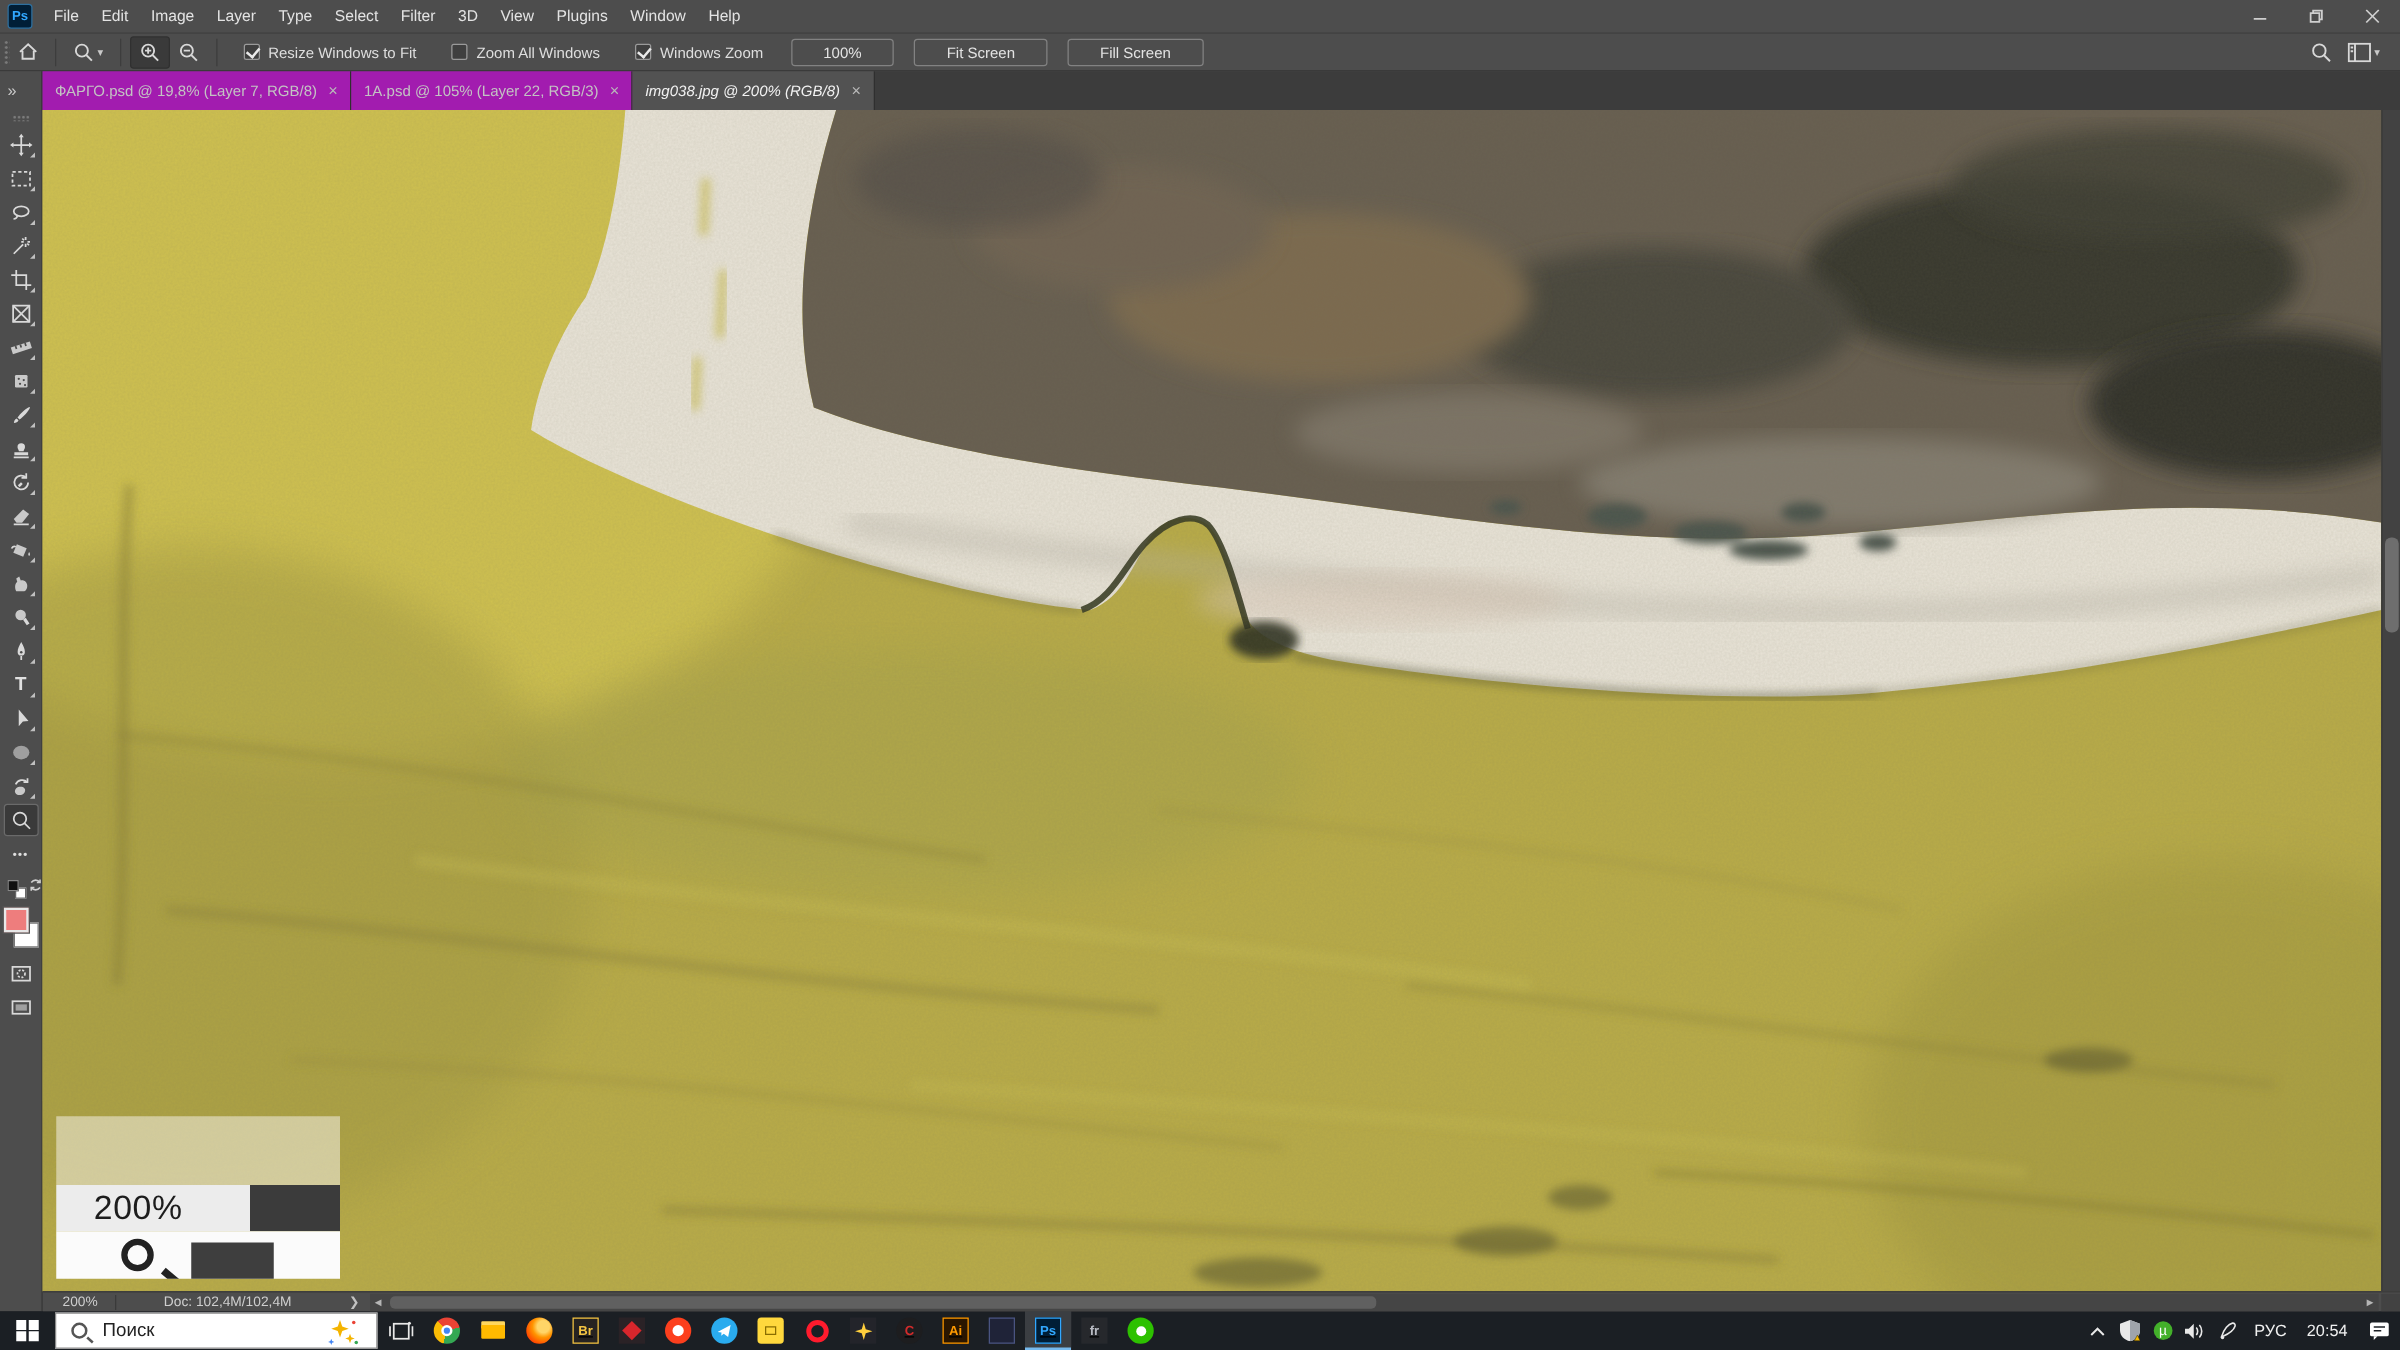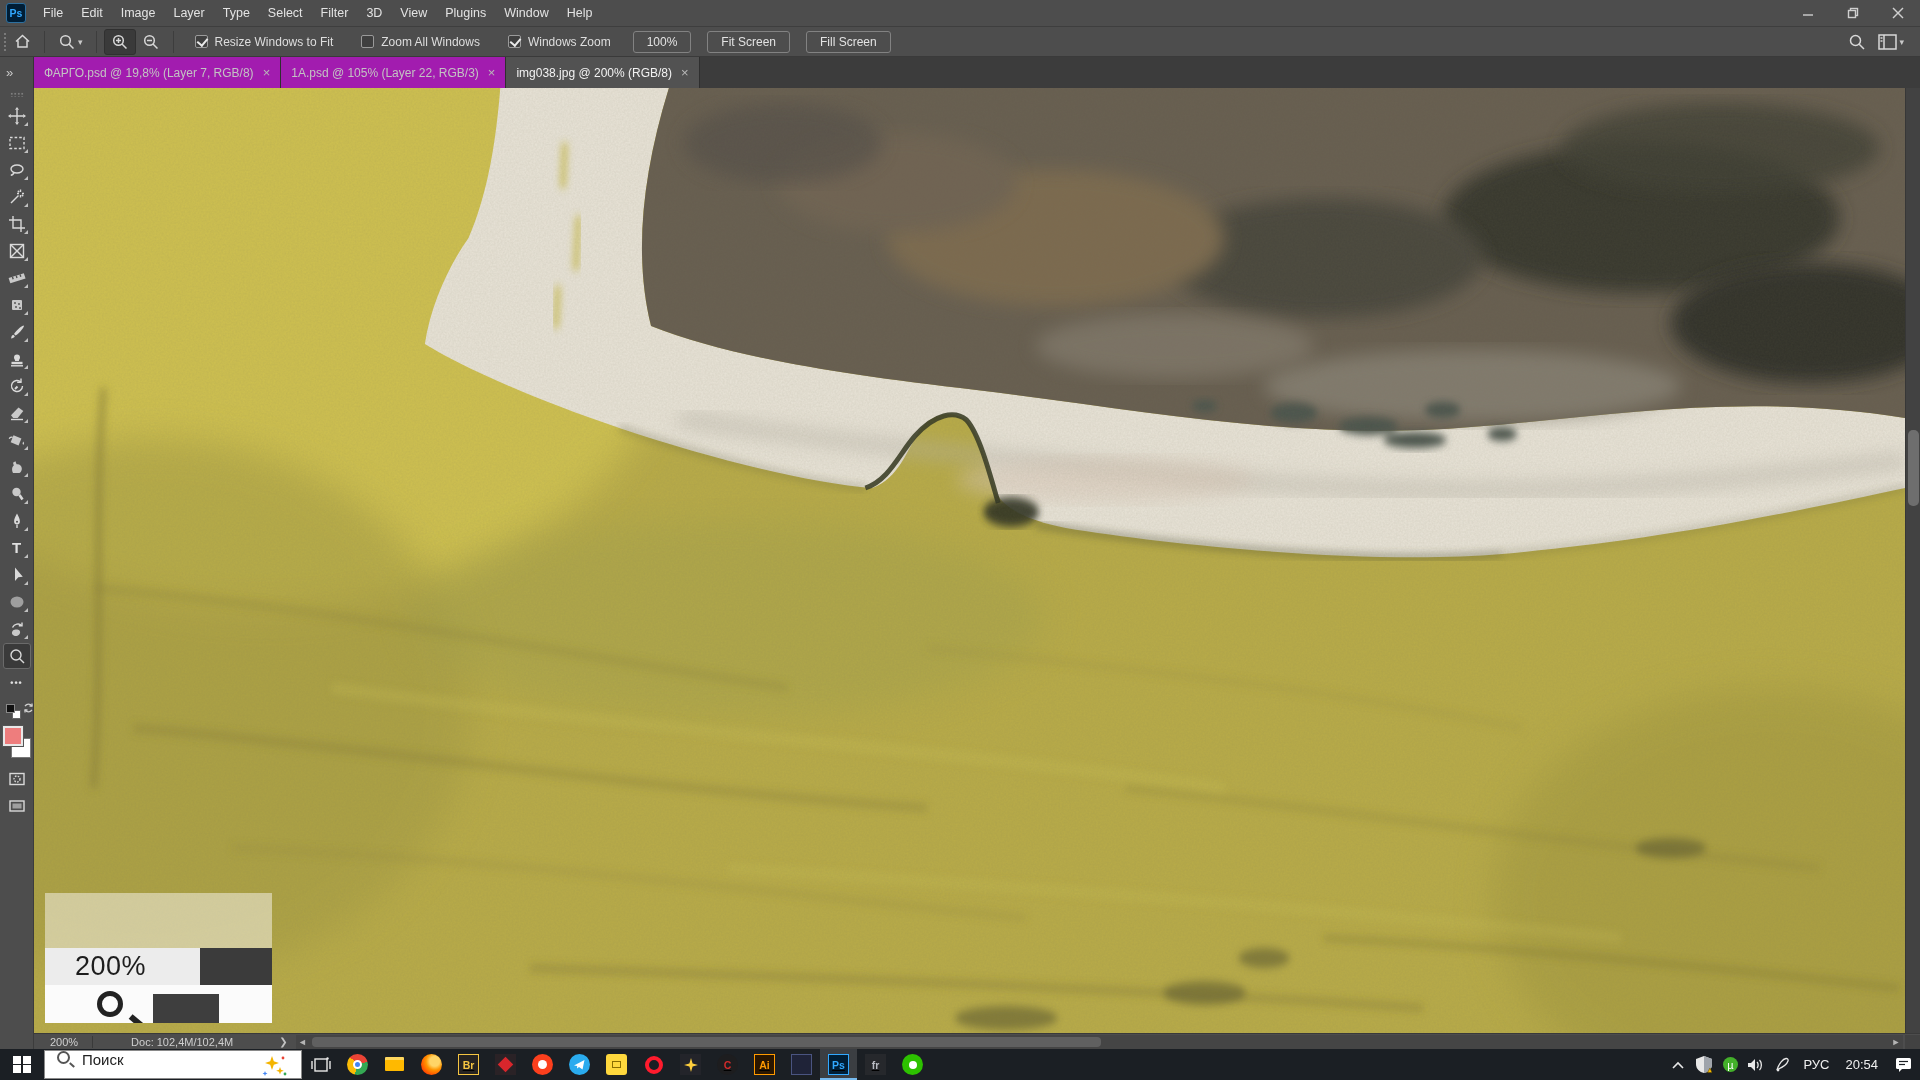--- a/index.html
+++ b/index.html
@@ -30,33 +30,33 @@
     padding:0 6px; }
   .ob-icon svg { stroke:#d8d8d8; stroke-width:1.5; fill:none; }
   .ob-sep { width:1px; height:22px; background:#3d3d3d; margin:0 7px; }
   .ob-pressed { background:#3a3a3a; border-radius:3px; border:1px solid #303030; }
   .chev { font-size:9px; color:#c9c9c9; margin-left:2px; }
   .checkbox-row { display:flex; align-items:center; margin:0 14px; }
   .cb { width:13px; height:13px; border:1px solid #9a9a9a; border-radius:2px;
     background:#3f3f3f; margin-right:7px; position:relative; }
   .cb.checked::after { content:""; position:absolute; left:3px; top:0px; width:5px;
     height:8px; border:solid #eaeaea; border-width:0 2px 2px 0; transform:rotate(40deg); }
-  .ob-btn { border:1px solid #828282; border-radius:3px; padding:3px 13px; margin:0 8px;
+  .ob-btn { border:1px solid #828282; border-radius:3px; padding:3px 25px; margin:0 8px;
     color:#e3e3e3; background:transparent; font-size:12px; }
   .ob-right { margin-left:auto; display:flex; align-items:center; padding-right:10px; }
 
   
   .tabrow { position:absolute; left:0; top:57px; width:1920px; height:31px;
     background:#3c3c3c; display:flex; align-items:stretch; }
   .tab-overflow { width:34px; background:#4d4d4d; color:#c9c9c9; font-size:13px;
     display:flex; align-items:center; justify-content:flex-start; padding-left:6px;
     border-right:1px solid #343434; }
   .tab { display:flex; align-items:center; padding:0 10px; font-size:12px;
     background:#a21caf; color:#c3c3c3; border-right:1px solid #2f2f2f; max-width:280px; }
-  .tab.active { background:#525252; color:#f2f2f2; }
+  .tab.active { background:#525252; color:#f2f2f2;font-style:italic; }
   .tab .close { margin-left:9px; font-size:13px; color:#b9b9b9; }
 
   
   .toolbar { position:absolute; left:0; top:88px; width:34px; height:961px;
     background:#4d4d4d; border-right:1px solid #3c3c3c; display:flex; flex-direction:column;
     align-items:center; }
   .grip-h { width:14px; height:5px; margin:4px 0 5px;
     background-image:radial-gradient(#7d7d7d 0.9px, transparent 1.1px);
     background-size:3.5px 3.5px; }
   .tool { width:28px; height:26px; display:flex; align-items:center; justify-content:center;
@@ -118,21 +118,21 @@
   .hs-thumb { position:absolute; left:2px; top:1px; width:50%; height:10px;
     background:#606060; border-radius:4px; }
   .sb-corner { width:15px; height:14px; background:#424242; }
 
   
   .taskbar { position:absolute; left:0; top:1049px; width:1920px; height:31px;
     background:#1b1f24; display:flex; align-items:center; }
   .start-btn { width:44px; height:31px; display:flex; align-items:center; justify-content:center; }
   .win-logo { display:grid; grid-template-columns:8px 8px; grid-template-rows:8px 8px; gap:1.5px; }
   .win-logo div { background:#fff; }
-  .search-box { width:258px; height:29px; background:#fff; display:flex; 
+  .search-box { width:258px; height:29px; background:#fff; display:flex; align-items:center;
     border:1px solid #8a8a8a; position:relative; }
   .search-box .mag { width:13px; height:13px; border:2px solid #555; border-radius:50%;
     margin-left:12px; position:relative; }
   .search-box .mag::after { content:""; position:absolute; left:10px; top:11px; width:6px;
     height:2px; background:#555; transform:rotate(42deg); }
   .search-text { color:#222; font-size:15px; margin-left:12px; }
   .copilot { position:absolute; right:14px; top:4px; width:26px; height:22px; }
   .tb-slot { width:37px; height:31px; display:flex; align-items:center; justify-content:center;
     position:relative;text-decoration:underline; }
   .tb-slot.active-app { background:rgba(255,255,255,0.14);

